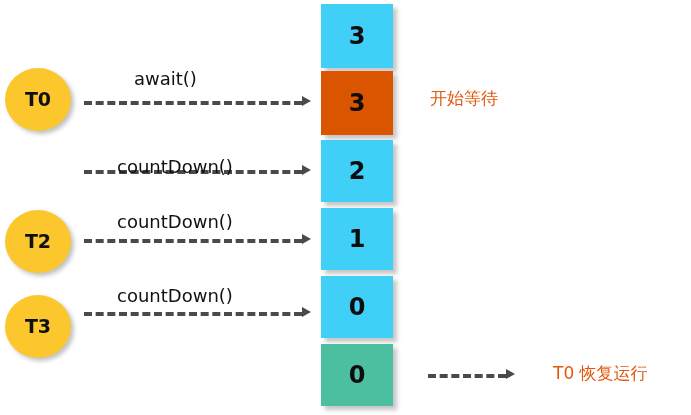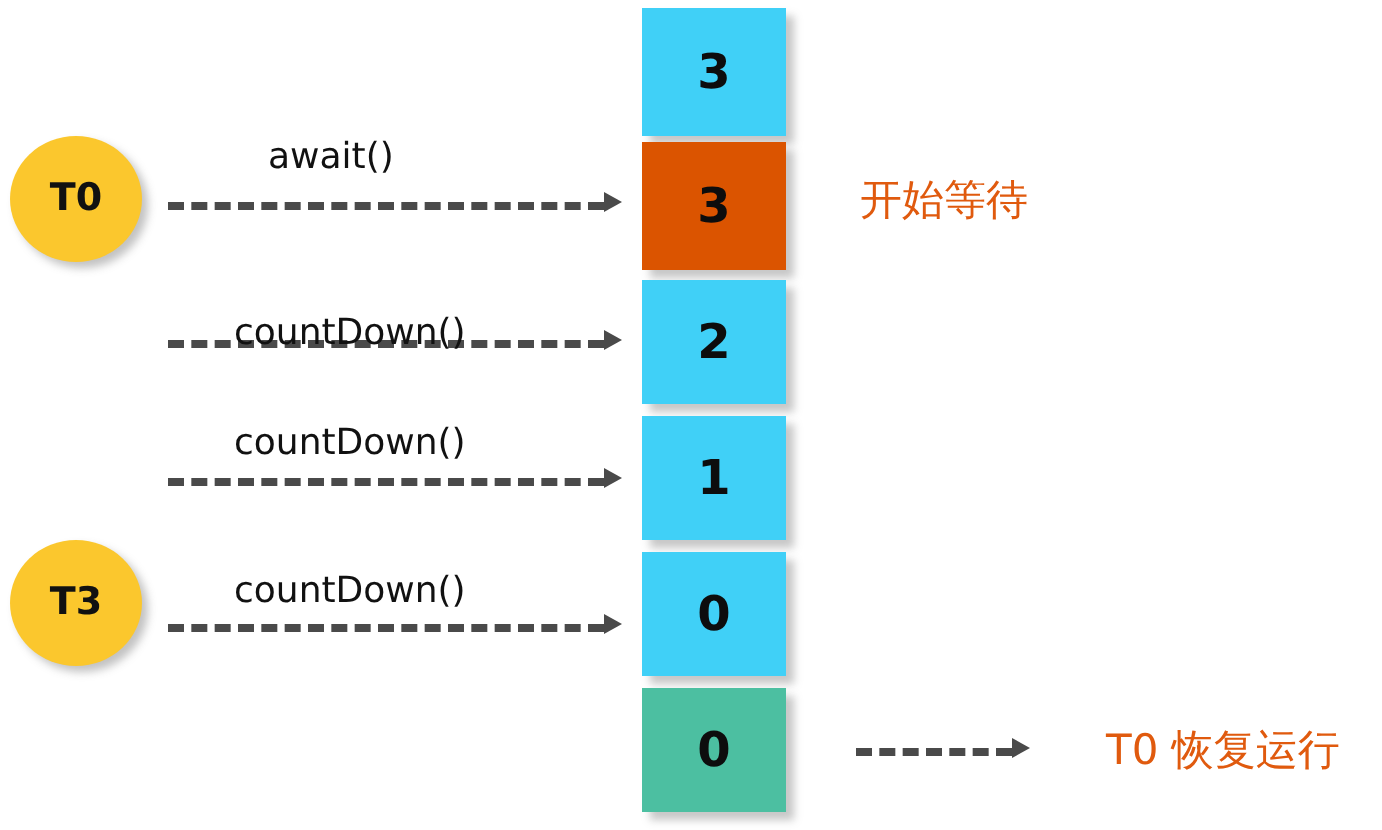--- a/index.html
+++ b/index.html
@@ -91,21 +91,21 @@
     font-size: 18px;
     color: #111111;
     white-space: nowrap;
     line-height: 1;
   }
 
   
   .note-label {
     position: absolute;
     font-family: "DejaVu Sans", "Liberation Sans", sans-serif;
-    font-size: 21px;
+    font-size: 17px;
     color: #E05A0E;
     white-space: nowrap;
     line-height: 1;
     text-align: right;
   }
 </style>
 </head>
 <body>
 
 <div id="canvas">
@@ -142,27 +142,30 @@
     <div class="arrow-line" style="width:218px;"></div>
     <div class="arrow-head" style="left:218px;"></div>
   </div>
 
   <div class="arrow-row" style="left:84px;top:161px;width:228px;">
     <div class="arrow-line" style="width:218px;"></div>
     <div class="arrow-head" style="left:218px;"></div>
   </div>
   <div class="call-label" style="left:117px;top:158px;">countDown()</div>
 
+  <div class="thread-node" style="left:5px;top:210px;">
+    <span class="tlabel">T2</span>
+  </div>
   <div class="call-label" style="left:117px;top:213px;">countDown()</div>
   <div class="arrow-row" style="left:84px;top:230px;width:228px;">
     <div class="arrow-line" style="width:218px;"></div>
     <div class="arrow-head" style="left:218px;"></div>
   </div>
 
-  <div class="thread-node" style="left:5px;top:270px;">
+  <div class="thread-node" style="left:5px;top:295px;">
     <span class="tlabel">T3</span>
   </div>
   <div class="call-label" style="left:117px;top:287px;">countDown()</div>
   <div class="arrow-row" style="left:84px;top:303px;width:228px;">
     <div class="arrow-line" style="width:218px;"></div>
     <div class="arrow-head" style="left:218px;"></div>
   </div>
 
   <div class="note-label" style="left:430px;top:90px;">开始等待</div>
 

